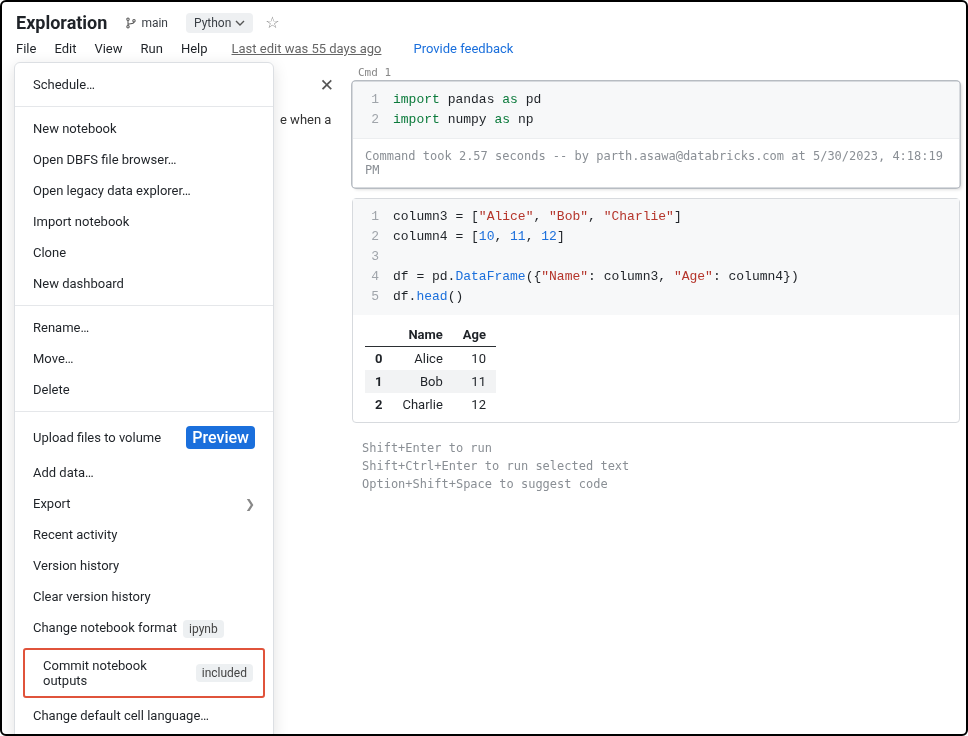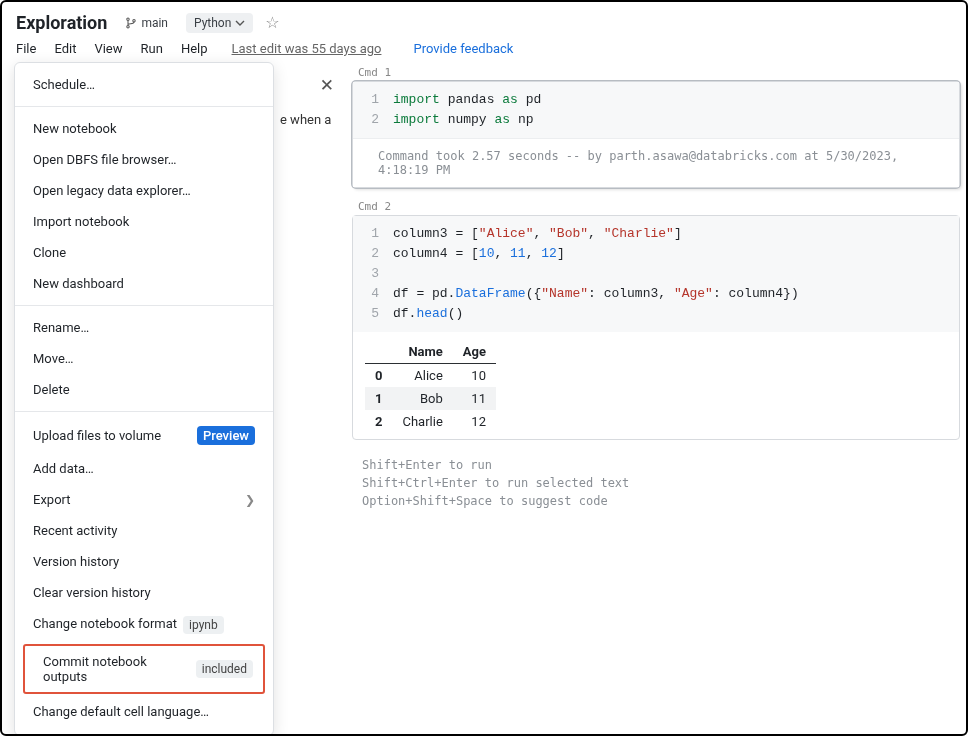--- a/index.html
+++ b/index.html
@@ -100,21 +100,21 @@
     color: #1f2328;
   }
   .dropdown-sep {
     height: 1px;
     background: #e5e7ea;
     margin: 6px 0;
   }
   .preview-badge {
     background: #1a6fdc;
     color: #fff;
-    font-size: 13px;
+    font-size: 16px;
     padding: 2px 6px;
     border-radius: 4px;
     font-weight: 500;
   }
   .inline-badge {
     background: #edf0f2;
     color: #444;
     font-size: 12px;
     padding: 2px 6px;
     border-radius: 4px;
@@ -182,21 +182,21 @@
   .code div { white-space: pre; }
   .kw { color: #0b7a3b; }
   .mod { color: #1f2328; }
   .str { color: #b5352b; }
   .num { color: #1a6fdc; }
   .fn { color: #1a6fdc; }
   .cmd-status {
     font-family: "SFMono-Regular", Consolas, monospace;
     font-size: 12px;
     color: #8a8f95;
-    padding: 10px 25px;
+    padding: 10px 12px;
     border-top: 1px solid #eceef0;
     background: #fff;
   }
   .output {
     padding: 8px 12px 6px 12px;
   }
   table.df {
     border-collapse: collapse;
     font-size: 13px;
   }
@@ -342,21 +342,20 @@
             <div>2</div>
           </div>
         <div class="code">
 <div><span class="kw">import</span> <span class="mod">pandas</span> <span class="kw">as</span> <span class="mod">pd</span></div>
 <div><span class="kw">import</span> <span class="mod">numpy</span> <span class="kw">as</span> <span class="mod">np</span></div>
         </div>
       </div>
       <div class="cmd-status">Command took 2.57 seconds -- by parth.asawa@databricks.com at 5/30/2023, 4:18:19 PM</div>
     </div>
 
-    <div class="cmd-label">Cmd 2</div>
     <div class="cell">
       <div class="code-area">
         <div class="gutter">
             <div>1</div>
             <div>2</div>
             <div>3</div>
             <div>4</div>
             <div>5</div>
           </div>
         <div class="code">

